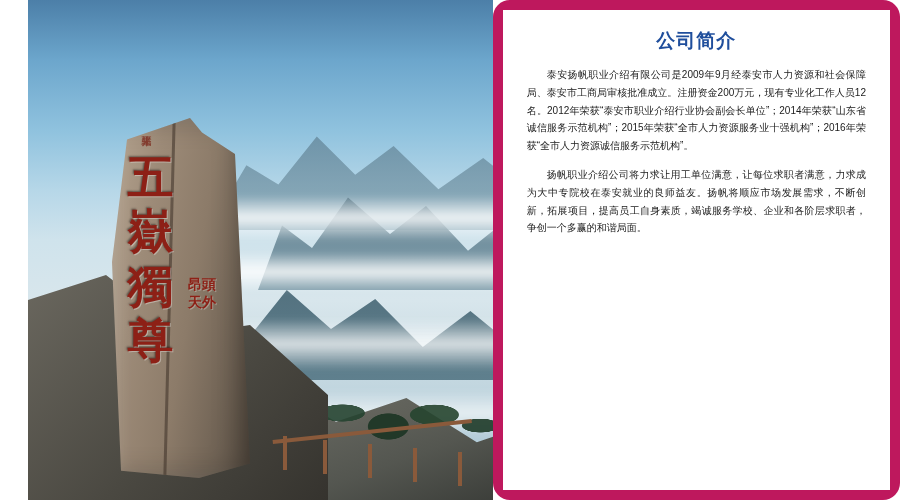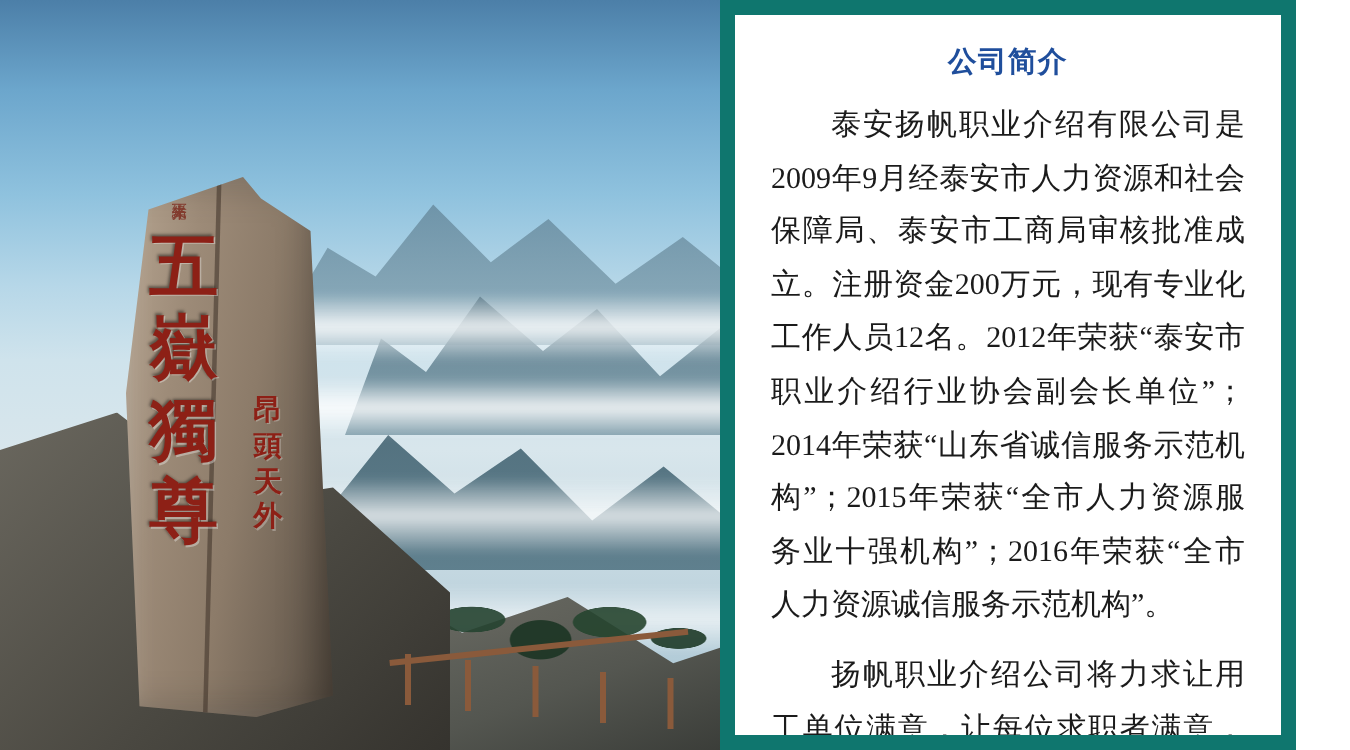--- a/index.html
+++ b/index.html
@@ -20,20 +20,21 @@
     display: flex;
   }
 
   
   .photo-panel {
     position: relative;
     width: 480px;
     height: 500px;
     overflow: hidden;
     background: #86efac;
+    margin-left: 28px;
   }
   
   .sky {
     position: absolute;
     left: 0; top: 0;
     width: 480px; height: 500px;
     background:
       linear-gradient(to bottom,
         #4c7fa8 0px,
         #6ca6cc 60px,
@@ -155,75 +156,76 @@
     font-family: "DejaVu Serif", "Liberation Serif", serif;
     font-size: 46px;
     font-weight: 700;
     line-height: 1.18;
     text-align: center;
     letter-spacing: 1px;
     text-shadow: 1px 1px 0 rgba(255,255,255,.35), -1px -1px 2px rgba(0,0,0,.45);
   }
   .stone-text-side {
     position: absolute;
-    left: 160px; top: 262px;
+    left: 160px; top: 276px;
     width: 28px;
     color: #8d2016;
     font-family: "DejaVu Serif", "Liberation Serif", serif;
-    font-size: 19px;
+    font-size: 14px;
     font-weight: 700;
     line-height: 1.25;
     text-align: right;
     text-shadow: 1px 1px 0 rgba(255,255,255,.28);
   }
   .stone-text-top {
     position: absolute;
     left: 112px; top: 128px;
     color: #7d2d20;
     font-family: "DejaVu Serif", "Liberation Serif", serif;
     font-size: 10px;
     line-height: 1.2;
     writing-mode: vertical-rl;
     opacity: .85;
   }
 
   
   .text-panel {
     position: relative;
-    width: 384px;
-    height: 500px;
-    background: #0f766e;
+    width: 420px;
+    height: 500px;
+    background: #be185d;
     padding: 10px;
     box-sizing: border-box;
+    border-radius: 17px;
   }
   .card {
     width: 100%;
     height: 100%;
     background: #ffffff;
     box-sizing: border-box;
     padding: 16px 24px 10px 24px;
     overflow: hidden;
   }
   .card-title {
     text-align: center;
     color: #1f4e9c;
     font-size: 19px;
     font-weight: 700;
     font-family: "DejaVu Sans", "Liberation Sans", sans-serif;
     margin: 2px 0 12px 0;
     letter-spacing: 1px;
   }
   .para {
     color: #1b1b1b;
-    font-size: 20px;
+    font-size: 10px;
     line-height: 1.78;
     text-align: justify;
     text-indent: 2em;
     margin: 0 0 11px 0;
-    font-family: Liberation Serif, serif;
+    font-family: Liberation Sans, sans-serif;
   }
 </style>
 </head>
 <body>
 
 <div class="page">
 
   <div class="photo-panel">
     <div class="sky"></div>
     <div class="ridge r1"></div>

